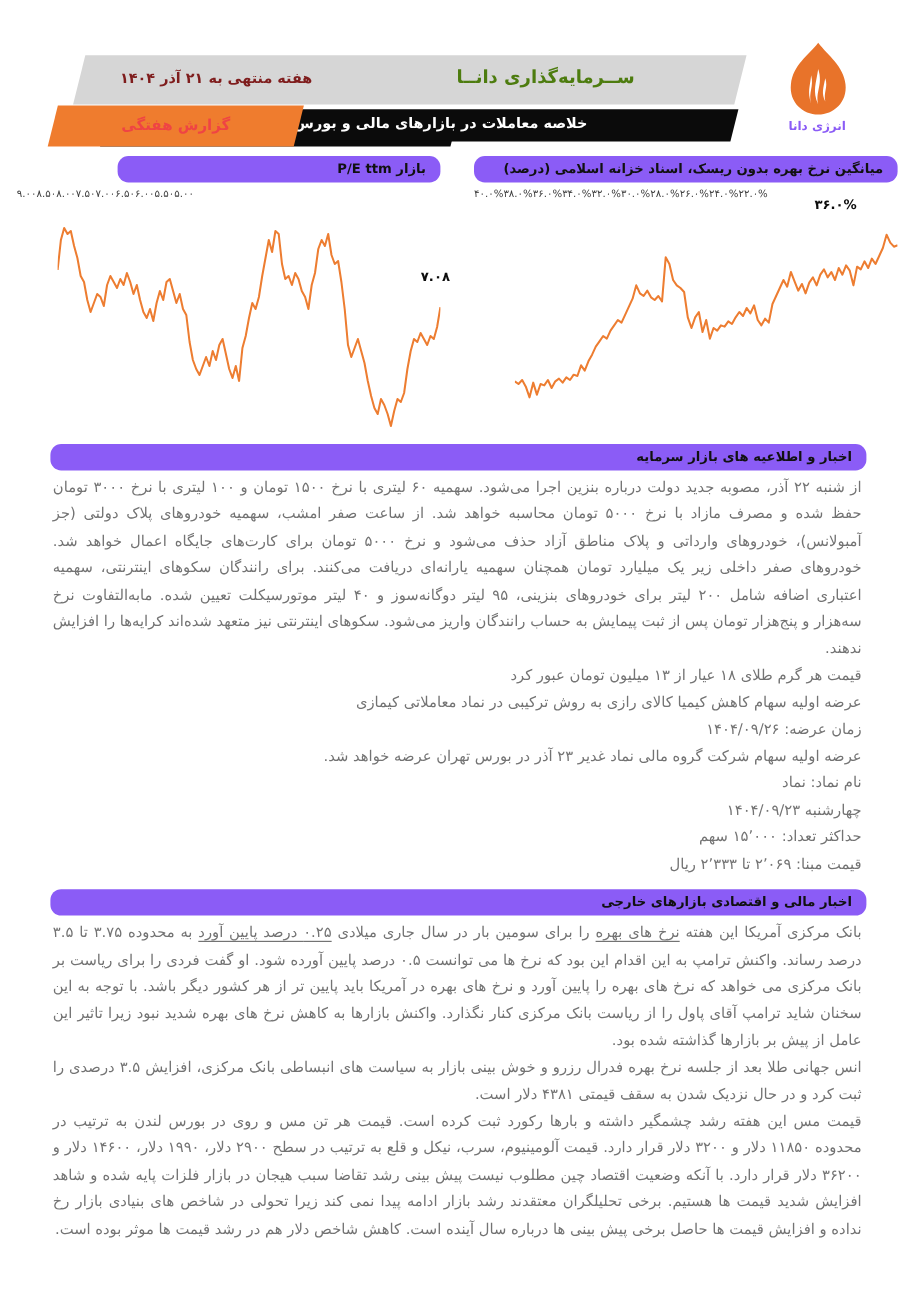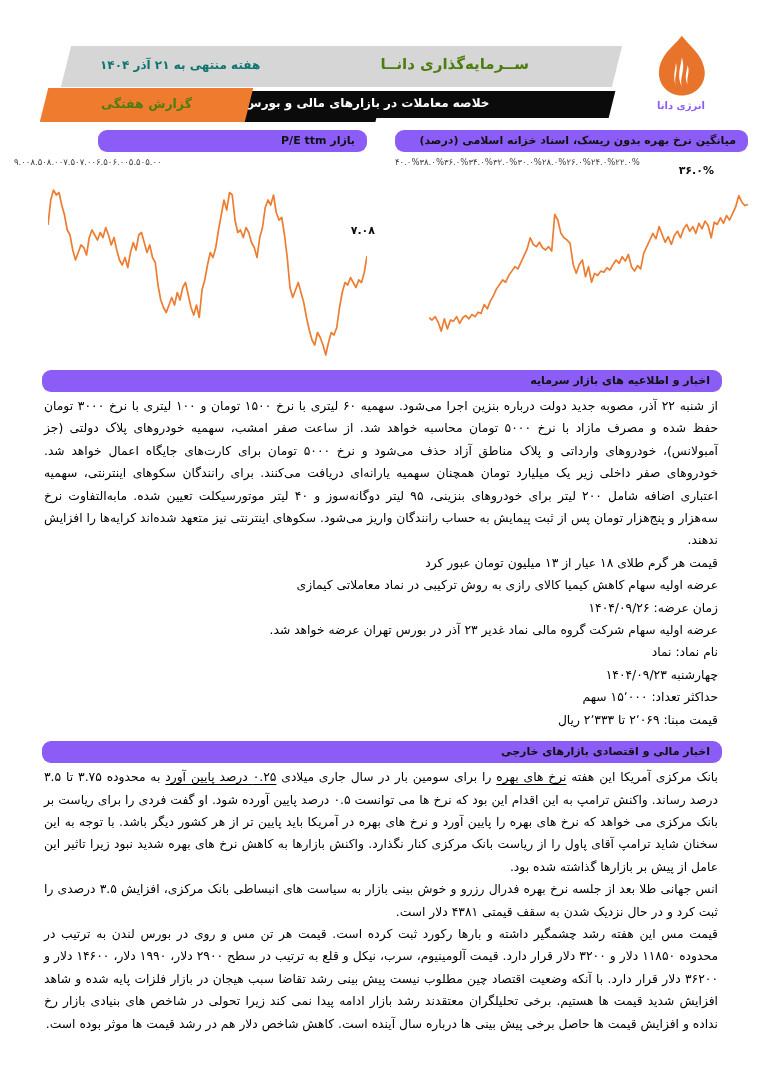--- a/index.html
+++ b/index.html
@@ -7,29 +7,29 @@
   body { width:764px; height:1080px; overflow:hidden; position:relative;
          font-family:"DejaVu Sans", sans-serif; color:#141414; }
 
   
   .header { position:relative; height:128px; }
   .slant { position:absolute; }
   .slant::before { content:""; position:absolute; inset:0; transform:skewX(-14deg); }
   .topbar { left:66px; top:46px; width:551px; height:41px; }
   .topbar::before { background:#d6d6d6; }
   .brand { position:absolute; right:88px; top:9px; font-size:15px; font-weight:bold; color:#4d7c0f; letter-spacing:.5px; }
-  .week  { position:absolute; left:34px; top:12px; font-size:12px; font-weight:bold; color:#0f766e; }
+  .week  { position:absolute; left:34px; top:12px; font-size:12px; font-weight:bold; color:#7f1d1d; }
   .blackbar { left:98px; top:91px; width:514px; height:27px; }
   .blackbar::before { background:#0b0b0b; }
   .blackbar .t { position:absolute; width:100%; text-align:center; top:5px; color:#fff; font-weight:bold; font-size:12px; }
   .blacktail { left:84px; top:117px; width:292px; height:5px; }
   .blacktail::before { background:#0b0b0b; }
   .badge { left:44px; top:88px; width:205px; height:34px; z-index:3; }
   .badge::before { background:#ef7c2e; }
-  .badge .t { position:absolute; width:100%; text-align:center; top:8px; color:#4d7c0f; font-weight:bold; font-size:12.5px; }
+  .badge .t { position:absolute; width:100%; text-align:center; top:8px; color:#ef4444; font-weight:bold; font-size:12.5px; }
   .logo { position:absolute; right:30px; top:34px; width:106px; text-align:center; }
   .logo-text { font-size:10px; font-weight:bold; color:#8b5cf6; margin-top:-2px; }
 
   
   .charts-row { display:flex; direction:rtl; padding:0 16px 0 14px; gap:28px; margin-top:2px; }
   .chart { flex:1; }
   .pill { background:#8b5cf6; border-radius:9px; height:22px; line-height:22px;
           font-weight:bold; font-size:11px; color:#111; padding:0 12px; }
   .chart .pill { text-align:right; }
   .chart-pe .pill { margin-left:84px; }
@@ -38,21 +38,21 @@
             text-align:right; font-size:8.5px; color:#3d3d3d; padding-right:4px; margin:-3px 0; }
   .plot { flex:1; position:relative; }
   .plot svg { width:100%; height:100%; display:block; }
   .anno { position:absolute; font-weight:bold; font-size:11px; color:#0d0d0d; }
   .chart-rates .anno { top:4px; right:34px; }
   .chart-pe .anno { top:64px; right:-8px; }
 
   
   .section-pill { margin:10px 42px 0 42px; text-align:right; direction:rtl; }
   .txt { direction:rtl; text-align:justify; font-size:12.3px; line-height:22.4px;
-         margin:3px 46px 0 44px; color:#000000; }
+         margin:3px 46px 0 44px; color:#737373; }
   .txt .line { text-align:right; }
   .u { text-decoration:underline; text-underline-offset:3px; }
 </style>
 </head>
 <body>
 
 <div class="header">
   <div class="slant topbar">
     <span class="brand">ســرمایه‌گذاری دانــا</span>
     <span class="week">هفته منتهی به ۲۱ آذر ۱۴۰۴</span>

